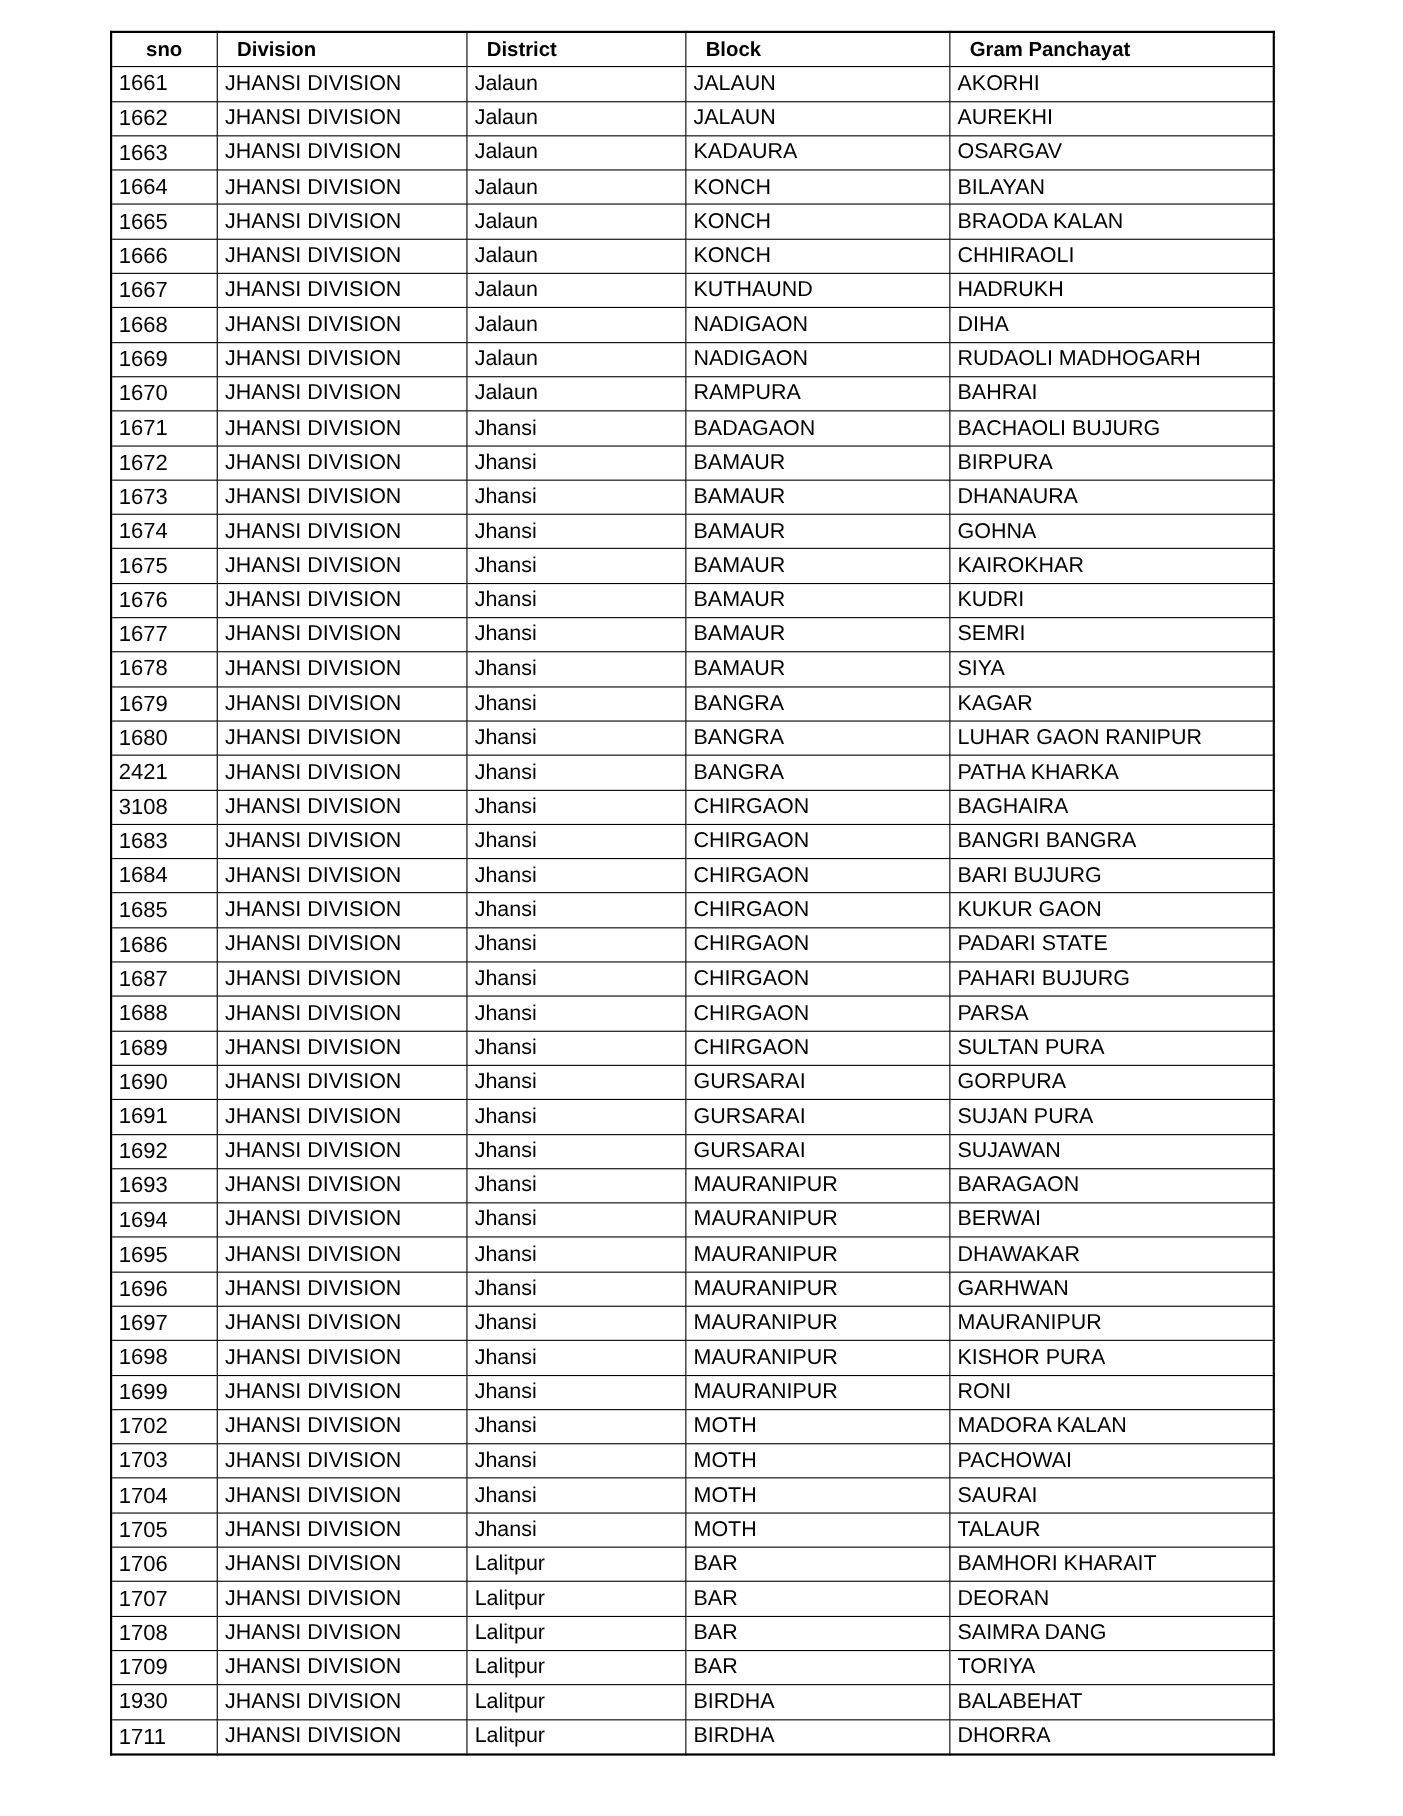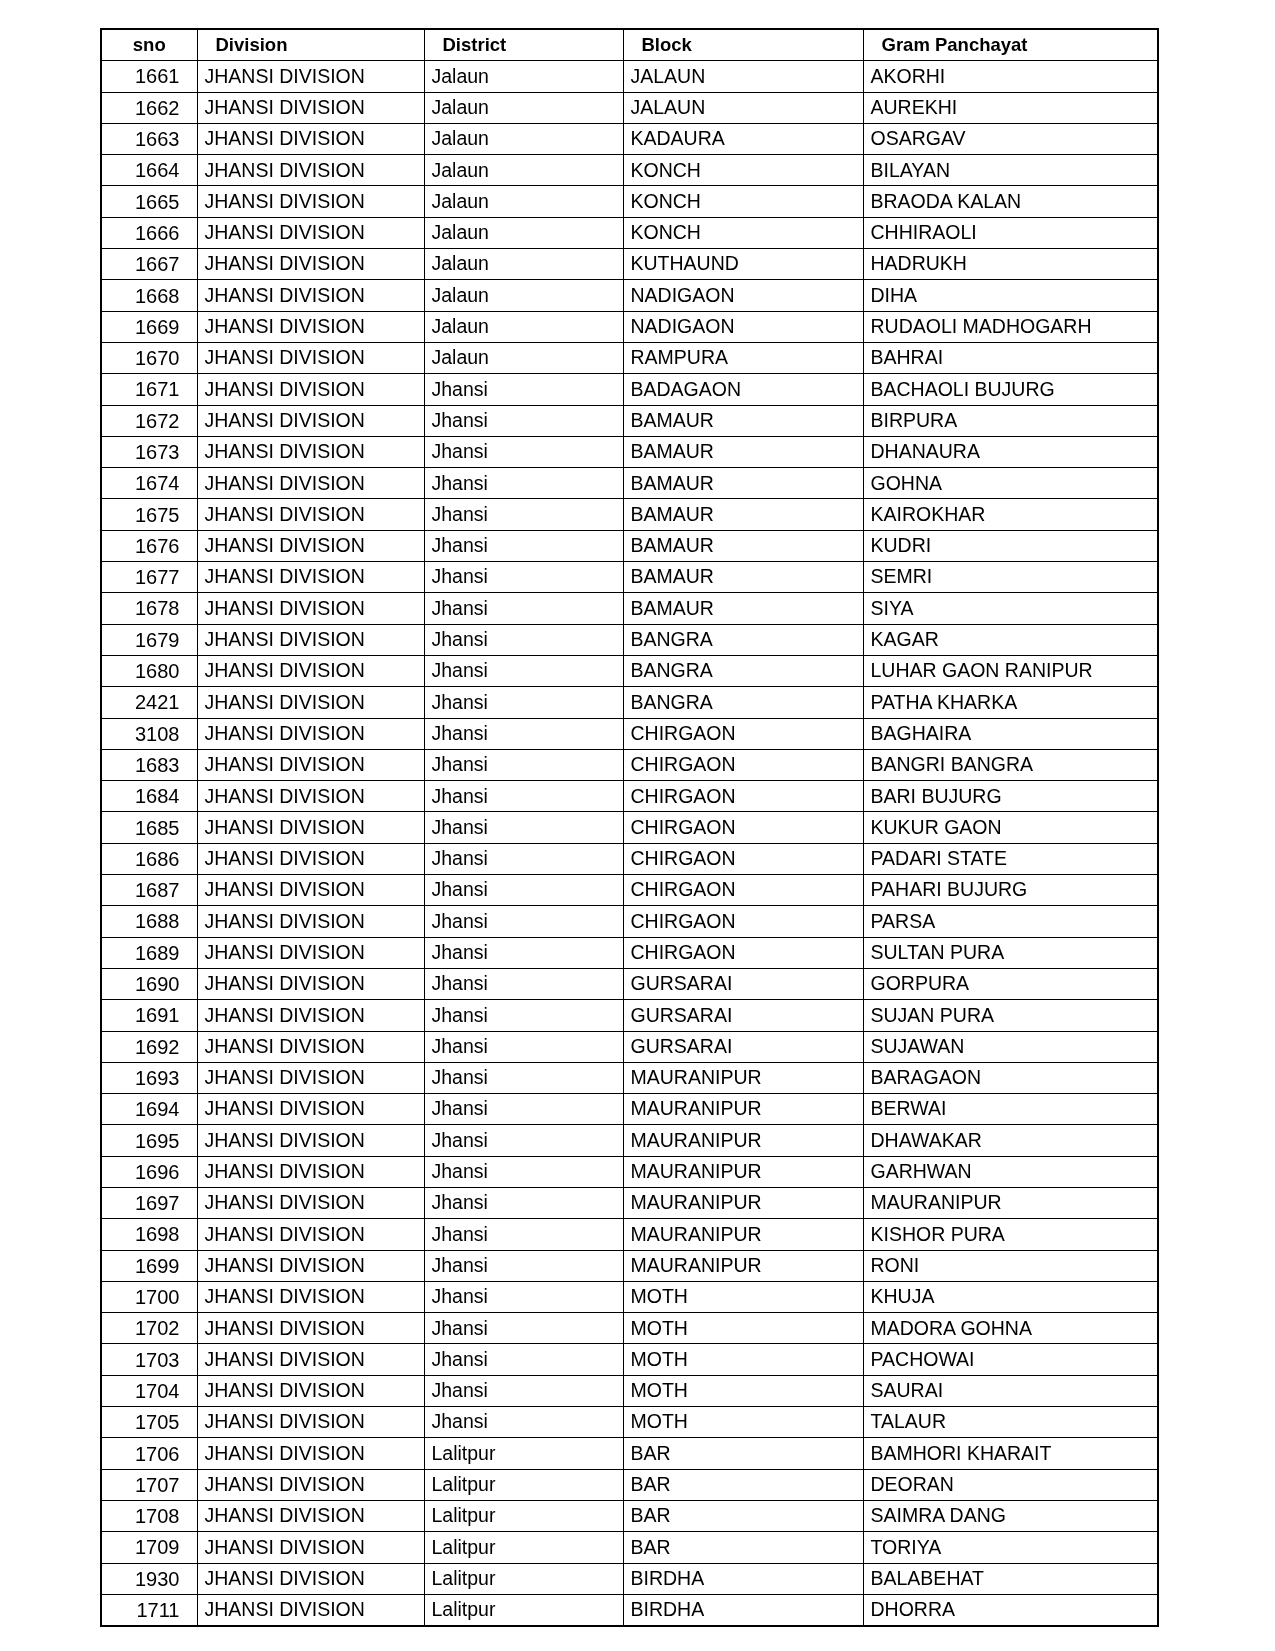--- a/index.html
+++ b/index.html
@@ -56,21 +56,21 @@
     font-size: 18.5px;
     text-align: left;
     padding-left: 18px;
   }
   table.listing thead th.h-sno {
     text-align: center;
     padding-left: 0;
     padding-right: 0;
   }
   table.listing td.cell-sno {
-    text-align: right;
+    text-align: left;
     padding-right: 17px;
     font-size: 20px;
   }
   table.listing td.cell-division,
   table.listing td.cell-district,
   table.listing td.cell-block,
   table.listing td.cell-gp {
     text-align: left;
     padding-left: 7px;
   }
@@ -365,32 +365,25 @@
             <td class="cell-gp">KISHOR PURA</td>
           </tr>
           <tr>
             <td class="cell-sno">1699</td>
             <td class="cell-division">JHANSI DIVISION</td>
             <td class="cell-district">Jhansi</td>
             <td class="cell-block">MAURANIPUR</td>
             <td class="cell-gp">RONI</td>
           </tr>
           <tr>
-            <td class="cell-sno">1700</td>
+            <td class="cell-sno">1702</td>
             <td class="cell-division">JHANSI DIVISION</td>
             <td class="cell-district">Jhansi</td>
             <td class="cell-block">MOTH</td>
-            <td class="cell-gp">KHUJA</td>
-          </tr>
-          <tr>
-            <td class="cell-sno">1702</td>
-            <td class="cell-division">JHANSI DIVISION</td>
-            <td class="cell-district">Jhansi</td>
-            <td class="cell-block">MOTH</td>
-            <td class="cell-gp">MADORA GOHNA</td>
+            <td class="cell-gp">MADORA KALAN</td>
           </tr>
           <tr>
             <td class="cell-sno">1703</td>
             <td class="cell-division">JHANSI DIVISION</td>
             <td class="cell-district">Jhansi</td>
             <td class="cell-block">MOTH</td>
             <td class="cell-gp">PACHOWAI</td>
           </tr>
           <tr>
             <td class="cell-sno">1704</td>

